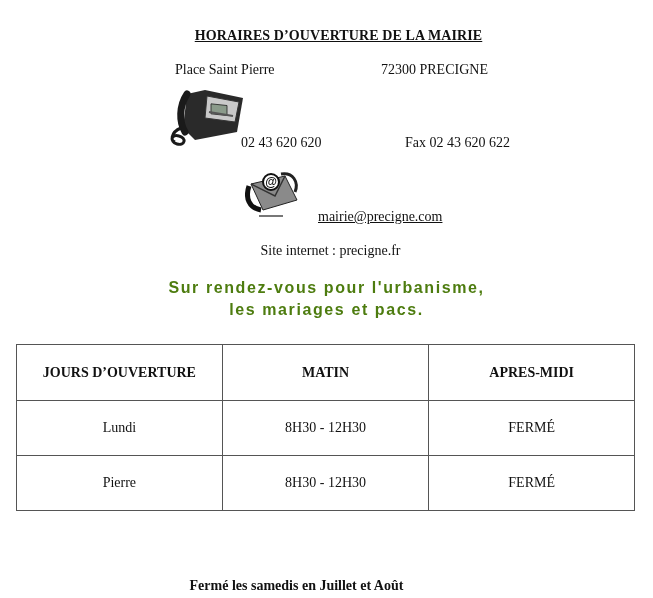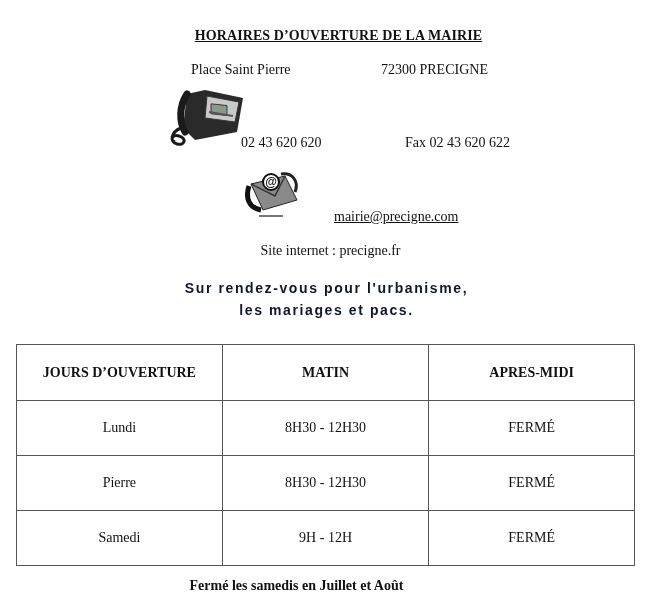--- a/index.html
+++ b/index.html
@@ -5,34 +5,34 @@
   html, body { margin:0; padding:0; background:#ffffff; }
   body { width:653px; height:598px; position:relative; overflow:hidden; font-family:"Liberation Serif", serif; color:#111; }
   .abs { position:absolute; }
   .title { left:12px; width:653px; top:26px; text-align:center; }
   .title span { font-weight:bold; font-size:14px; text-decoration:underline; letter-spacing:0.1px; }
   .addr { top:62px; font-size:14px; }
   .phone-num { top:135px; font-size:14px; }
   .fax { top:135px; font-size:14px; }
   .email { top:209px; font-size:14px; text-decoration:underline; }
   .site { top:243px; left:0; width:653px; text-align:center; font-size:14px; padding-left:8px; box-sizing:border-box; }
-  .notice { left:0; width:653px; top:277px; text-align:center; color:#0f172a; font-family:"Liberation Sans", sans-serif; font-weight:bold; font-size:14px; letter-spacing:1.6px; line-height:22px; }
+  .notice { left:0; width:653px; top:277px; text-align:center; color:#4d7c0f; font-family:"Liberation Sans", sans-serif; font-weight:bold; font-size:16px; letter-spacing:1.6px; line-height:22px; }
   table.hours { position:absolute; left:16px; top:344px; width:619px; border-collapse:collapse; }
   table.hours td, table.hours th { border:1px solid #555; text-align:center; font-size:14px; height:30px; padding:12px; }
   table.hours th { font-weight:bold; height:31px; }
   .footer { left:0; width:593px; top:578px; text-align:center; font-weight:bold; font-size:14px; }
 </style>
 </head>
 <body>
 
 <div class="abs title">
   <span>HORAIRES D’OUVERTURE DE LA MAIRIE</span>
 </div>
 
-<div class="abs addr" style="left:191px;">Place Saint Pierre</div>
+<div class="abs addr" style="left:175px;">Place Saint Pierre</div>
 <div class="abs addr" style="left:381px;">72300 PRECIGNE</div>
 
 <div class="abs" style="left:165px; top:88px; width:80px; height:62px;">
   <svg width="80" height="62" viewBox="0 0 80 62">
     <path d="M22 6 L40 2 L78 10 L72 44 L30 52 L18 40 Z" fill="#2a2a2a"></path>
     <path d="M42 8 L74 14 L70 34 L40 30 Z" fill="#c9c9c9" stroke="#333" stroke-width="1"></path>
     <rect x="46" y="11" width="16" height="10" fill="#8a9a8a" stroke="#222" stroke-width="0.8" transform="skewY(6)"></rect>
     <path d="M44 24 L68 28" stroke="#555" stroke-width="2"></path>
     <path d="M22 6 C14 18,14 34,20 44" stroke="#1a1a1a" stroke-width="7" fill="none" stroke-linecap="round"></path>
     <path d="M16 40 C6 44,4 54,12 56 C20 58,22 50,14 48 C8 46,4 52,10 54" stroke="#1a1a1a" stroke-width="3" fill="none"></path>
@@ -45,21 +45,21 @@
   <svg width="60" height="48" viewBox="0 0 60 48">
     <path d="M6 14 L40 6 L52 30 L18 40 Z" fill="#8a8a8a" stroke="#222" stroke-width="1"></path>
     <path d="M6 14 L30 26 L40 6" fill="none" stroke="#333" stroke-width="1.5"></path>
     <path d="M4 16 C0 28,4 38,16 40" stroke="#111" stroke-width="5" fill="none"></path>
     <path d="M36 4 C48 2,54 12,50 22" stroke="#222" stroke-width="3" fill="none"></path>
     <circle cx="26" cy="12" r="8" fill="#fff" stroke="#111" stroke-width="2"></circle>
     <text x="26" y="16" font-size="12" font-family="Liberation Sans, sans-serif" font-weight="bold" text-anchor="middle" fill="#111">@</text>
     <rect x="14" y="45" width="24" height="2" fill="#777"></rect>
   </svg>
 </div>
-<div class="abs email" style="left:318px;margin-left:16px;">mairie@precigne.com</div>
+<div class="abs email" style="left:318px;">mairie@precigne.com</div>
 
 <div class="abs site">Site internet : precigne.fr</div>
 
 <div class="abs notice">
   <div>Sur rendez-vous pour l'urbanisme,</div>
   <div>les mariages et pacs.</div>
 </div>
 
 <table class="hours">
   <colgroup>
@@ -78,21 +78,16 @@
     <tr>
       <td>Lundi</td>
       <td>8H30 - 12H30</td>
       <td>FERMÉ</td>
     </tr>
     <tr>
       <td>Pierre</td>
       <td>8H30 - 12H30</td>
       <td>FERMÉ</td>
     </tr>
-    <tr>
-      <td>Samedi</td>
-      <td>9H - 12H</td>
-      <td>FERMÉ</td>
-    </tr>
   </tbody>
 </table>
 
 <div class="abs footer">Fermé les samedis en Juillet et Août</div>
 
 </body></html>

